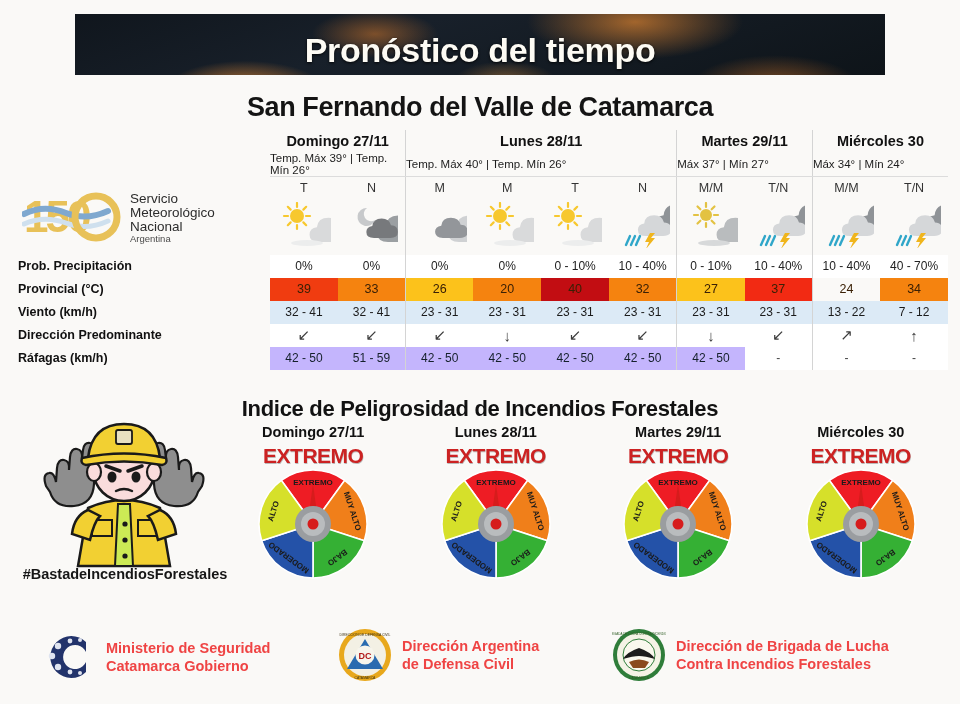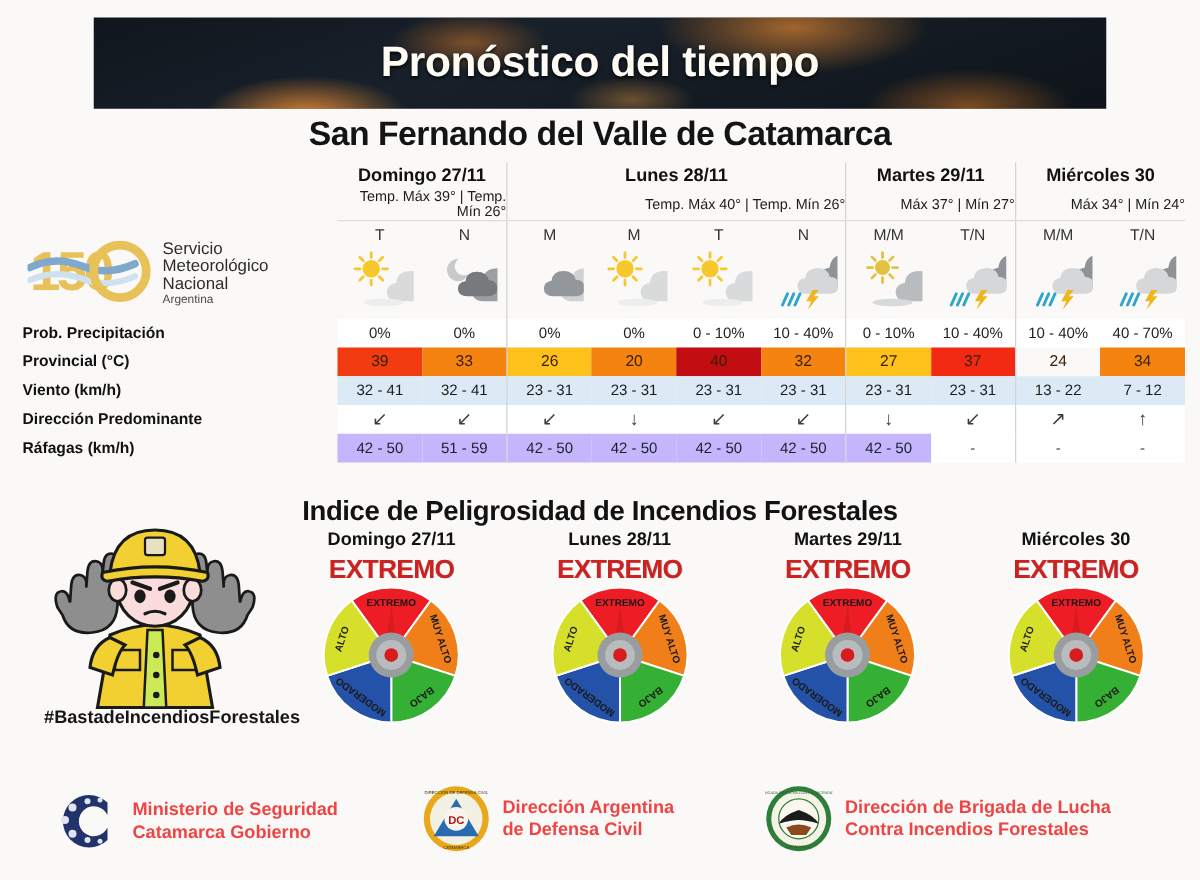--- a/index.html
+++ b/index.html
@@ -7,21 +7,21 @@
     width: 960px; height: 704px;
     background: #faf9f7;
     font-family: "Liberation Sans", sans-serif;
     overflow: hidden;
     position: relative;
   }
 
   
   .banner {
     position: absolute; left: 75px; top: 14px;
-    width: 810px; height: 73px;
+    width: 810px; height: 61px;
     background:
       radial-gradient(ellipse 120px 46px at 170px 78px, rgba(232,140,52,.92), rgba(232,140,52,0) 68%),
       radial-gradient(ellipse 90px 34px at 300px 20px, rgba(206,118,44,.55), rgba(206,118,44,0) 70%),
       radial-gradient(ellipse 150px 52px at 560px 8px,  rgba(222,132,48,.70), rgba(222,132,48,0) 72%),
       radial-gradient(ellipse 120px 44px at 700px 72px, rgba(198,112,40,.60), rgba(198,112,40,0) 70%),
       radial-gradient(ellipse 70px 26px at 430px 66px,  rgba(240,160,70,.40), rgba(240,160,70,0) 72%),
       linear-gradient(160deg, #10161d 0%, #18202a 38%, #0e1419 100%);
     overflow: hidden;
   }
   .banner-title {
@@ -46,21 +46,21 @@
   .fc td, .fc th { padding: 0; vertical-align: middle; }
 
   .lbl-col { width: 252px; }
   .daysep { border-left: 1px solid #d4d4d4; }
 
   .day-name {
     text-align: center; font-size: 14.5px; font-weight: bold; color: #111;
     padding-bottom: 3px; height: 22px;
   }
   .day-temps {
-    text-align: right; font-size: 11.5px; color: #1c1c1c; height: 20px;
+    text-align: left; font-size: 11.5px; color: #1c1c1c; height: 20px;
     border-bottom: 1px solid #dcdcdc;
   }
   .slot-hdr {
     text-align: center; font-size: 12.5px; color: #333; height: 22px;
   }
 
   .icon-cell { height: 56px; text-align: center; }
 
   .rowlabel {
     font-size: 12.5px; font-weight: bold; color: #111;
@@ -91,21 +91,21 @@
   .gauge-lvl {
     font-size: 21px; font-weight: bold; color: #cc2222; letter-spacing: -.5px;
     margin-top: 4px;
     text-shadow: .5px .5px 0 rgba(0,0,0,.25);
   }
   .gauge-svg { margin-top: -4px; }
 
   
   .mascot { position: absolute; left: 26px; top: 412px; width: 196px; height: 160px; }
   .hashtag {
-    position: absolute; left: 10px; top: 566px; width: 230px; text-align: right;
+    position: absolute; left: 10px; top: 566px; width: 230px; text-align: center;
     font-size: 14.5px; font-weight: bold; color: #161616;
   }
 
   
   .footer { position: absolute; left: 0; top: 622px; width: 960px; height: 70px; }
   .f-item { position: absolute; display: flex; align-items: center; gap: 10px; }
   .f-text { font-size: 14.5px; font-weight: bold; color: #ef4444; line-height: 1.25; }
   .f1 { left: 38px;  top: 6px; }
   .f2 { left: 338px; top: 6px; }
   .f3 { left: 612px; top: 6px; justify-content: center; }

